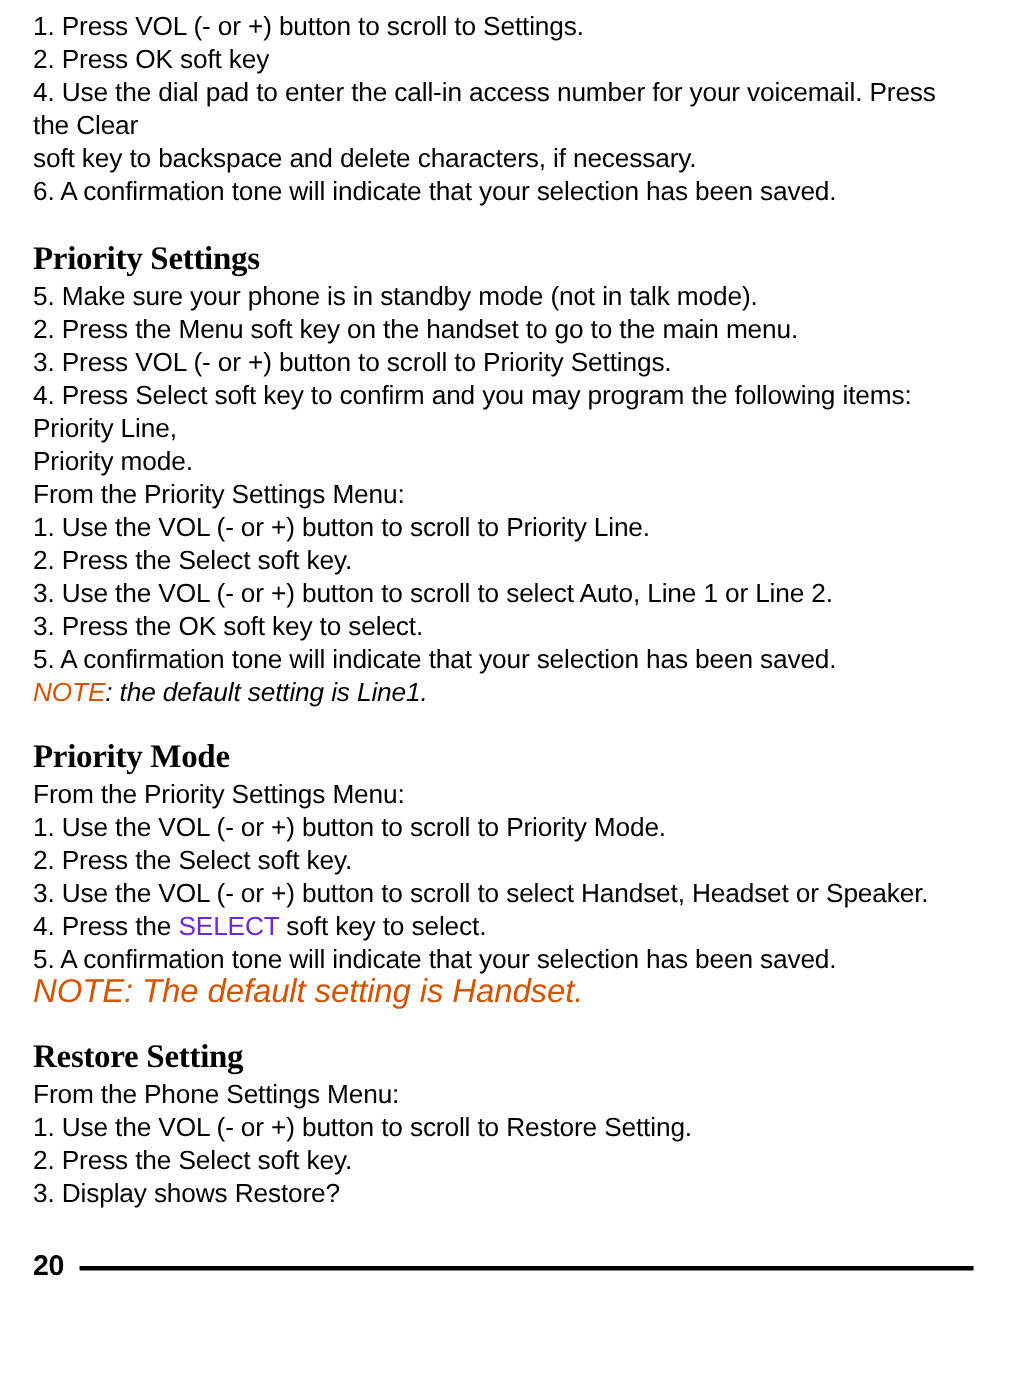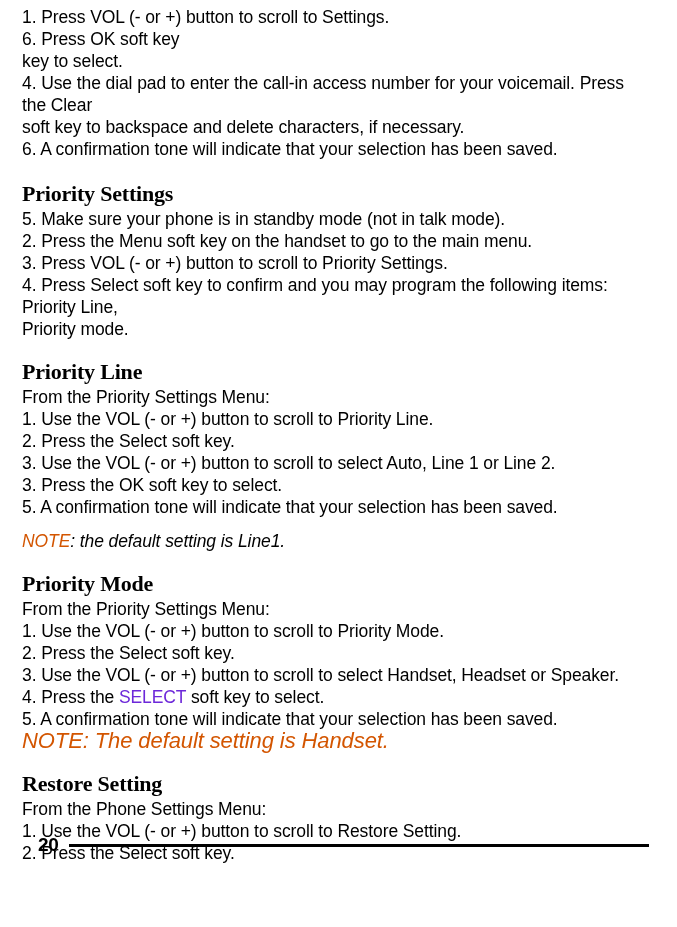--- a/index.html
+++ b/index.html
@@ -53,55 +53,52 @@
     right: 28px;
     bottom: 10px;
     display: flex;
     align-items: center;
   }
   .page-num {
     font-size: 19px;
     font-weight: bold;
     margin-right: 10px;
     letter-spacing: -0.2px;
-    margin-left: 16px;
   }
   .rule {
     flex: 1;
     height: 3px;
     background: #000;
   }
 </style>
 </head>
 <body>
 
 <div class="page">
 
   <div class="line">1. Press VOL (- or +) button to scroll to Settings.</div>
-  <div class="line">6. Press OK soft key</div>
-  <div class="line">key to select.</div>
+  <div class="line">2. Press OK soft key</div>
   <div class="line">4. Use the dial pad to enter the call-in access number for your voicemail. Press the Clear</div>
   <div class="line">soft key to backspace and delete characters, if necessary.</div>
   <div class="line">6. A confirmation tone will indicate that your selection has been saved.</div>
 
   <div class="heading first">Priority Settings</div>
   <div class="line">5. Make sure your phone is in standby mode (not in talk mode).</div>
   <div class="line">2. Press the Menu soft key on the handset to go to the main menu.</div>
   <div class="line">3. Press VOL (- or +) button to scroll to Priority Settings.</div>
   <div class="line">4. Press Select soft key to confirm and you may program the following items: Priority Line,</div>
   <div class="line">Priority mode.</div>
 
-  <div class="heading">Priority Line</div>
   <div class="line">From the Priority Settings Menu:</div>
   <div class="line">1. Use the VOL (- or +) button to scroll to Priority Line.</div>
   <div class="line">2. Press the Select soft key.</div>
   <div class="line">3. Use the VOL (- or +) button to scroll to select Auto, Line 1 or Line 2.</div>
   <div class="line">3. Press the OK soft key to select.</div>
   <div class="line">5. A confirmation tone will indicate that your selection has been saved.</div>
-  <div class="line" style="font-style:italic;margin-top:12px;">
+  <div class="line" style="font-style:italic;">
     <span class="note-orange">NOTE</span><span style="color:#000;">: the default setting is Line1.</span>
   </div>
 
   <div class="heading">Priority Mode</div>
   <div class="line">From the Priority Settings Menu:</div>
   <div class="line">1. Use the VOL (- or +) button to scroll to Priority Mode.</div>
   <div class="line">2. Press the Select soft key.</div>
   <div class="line">3. Use the VOL (- or +) button to scroll to select Handset, Headset or Speaker.</div>
   <div class="line">
     <span>4. Press the </span><span class="orange">SELECT</span><span> soft key to select.</span>

